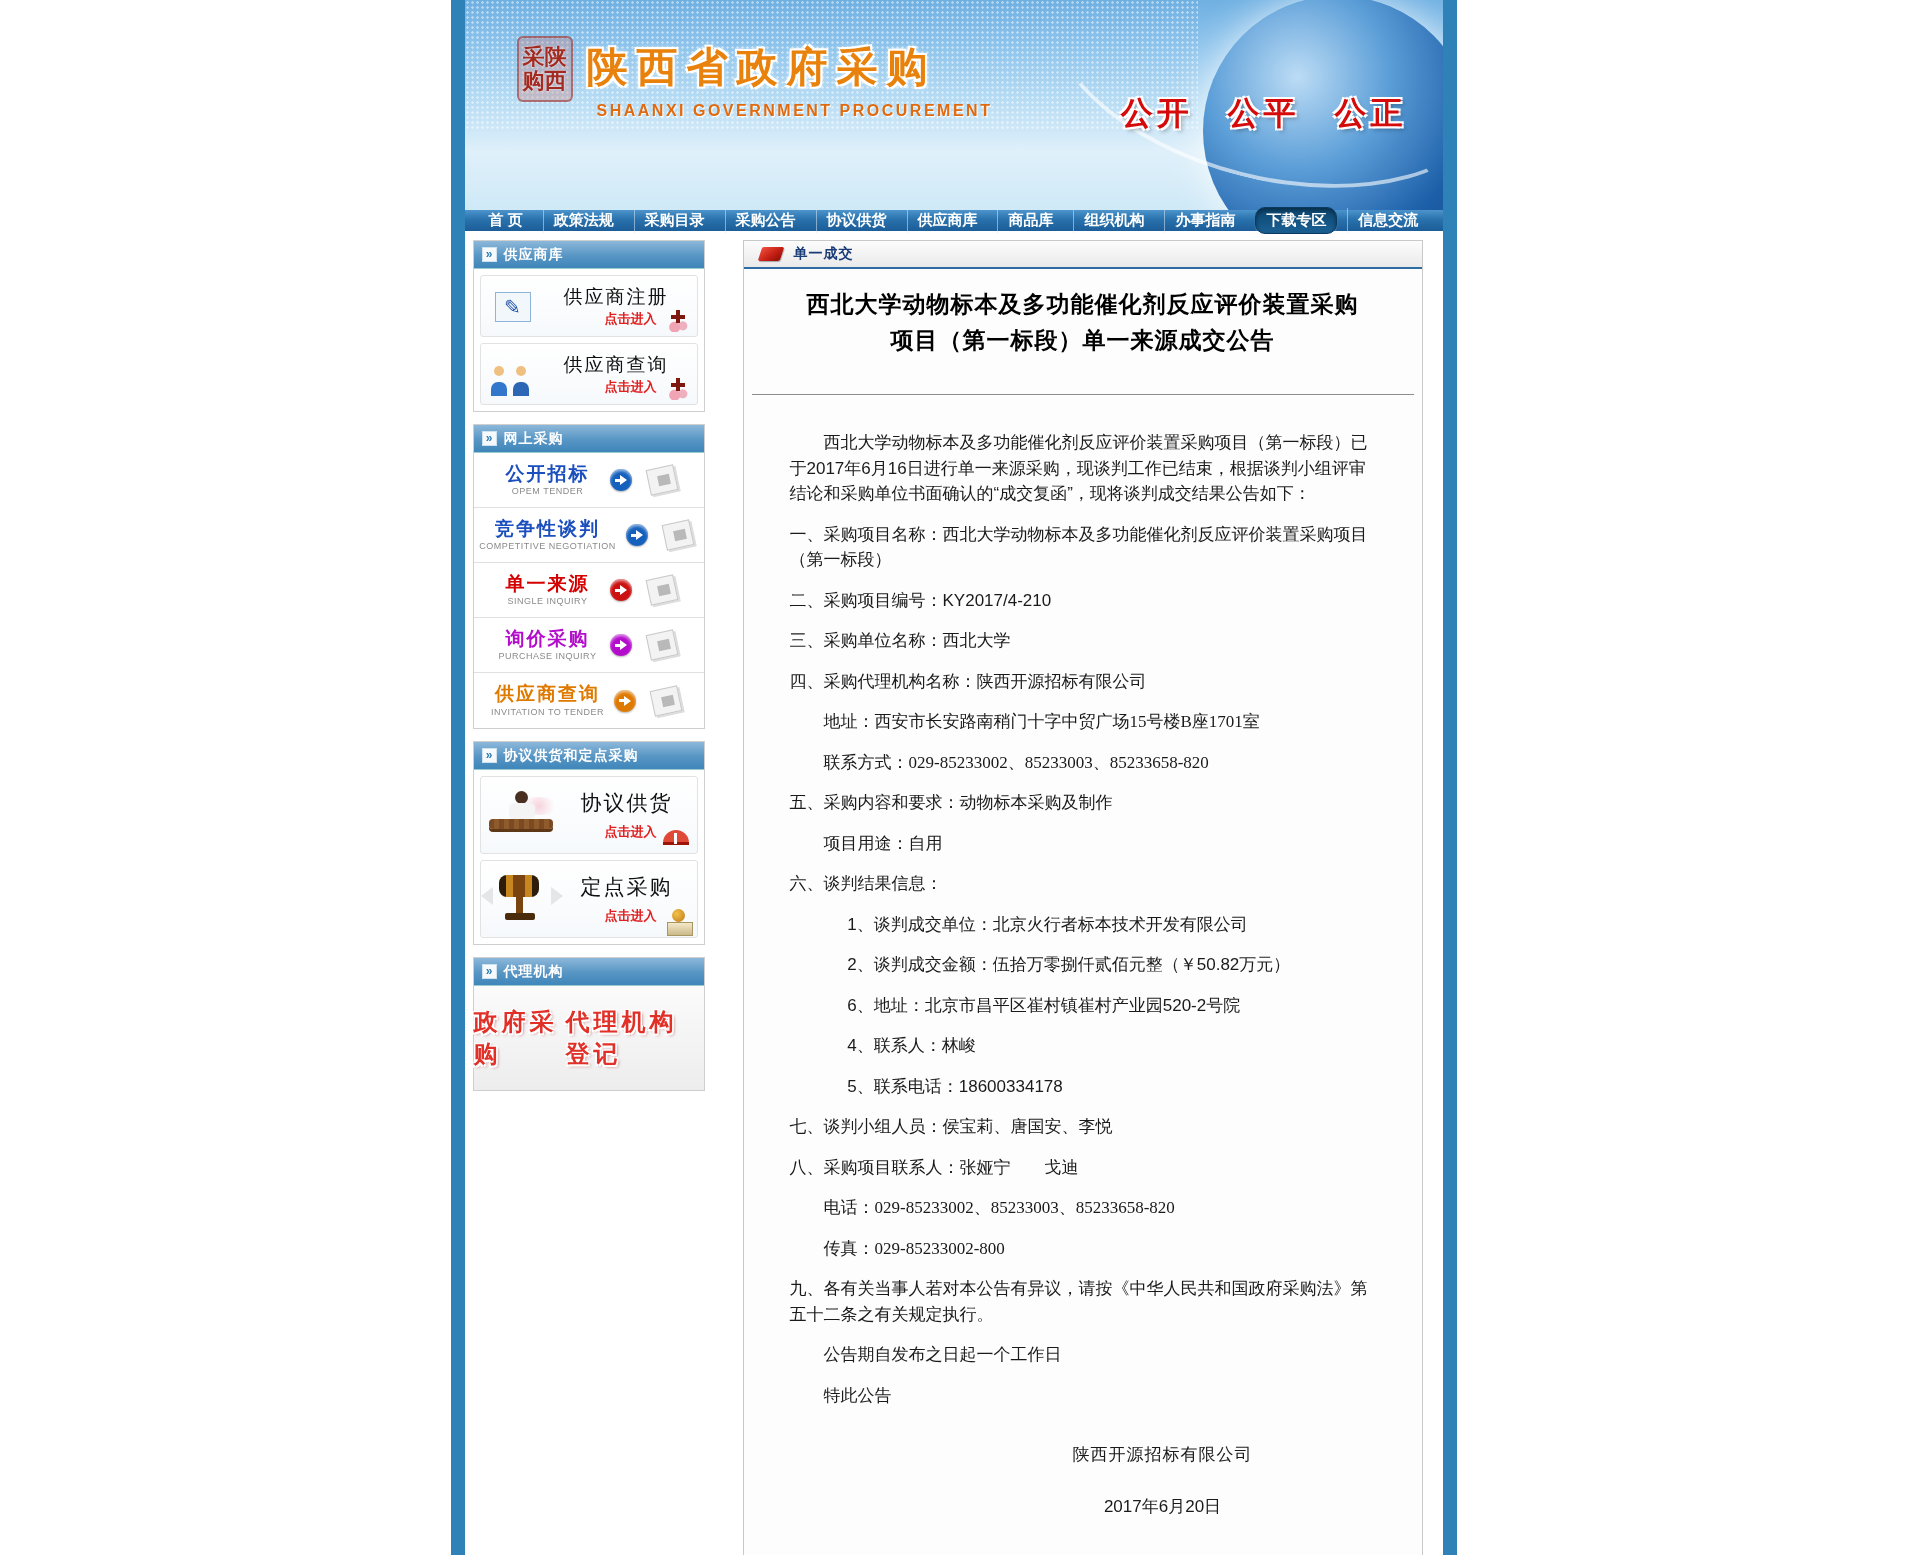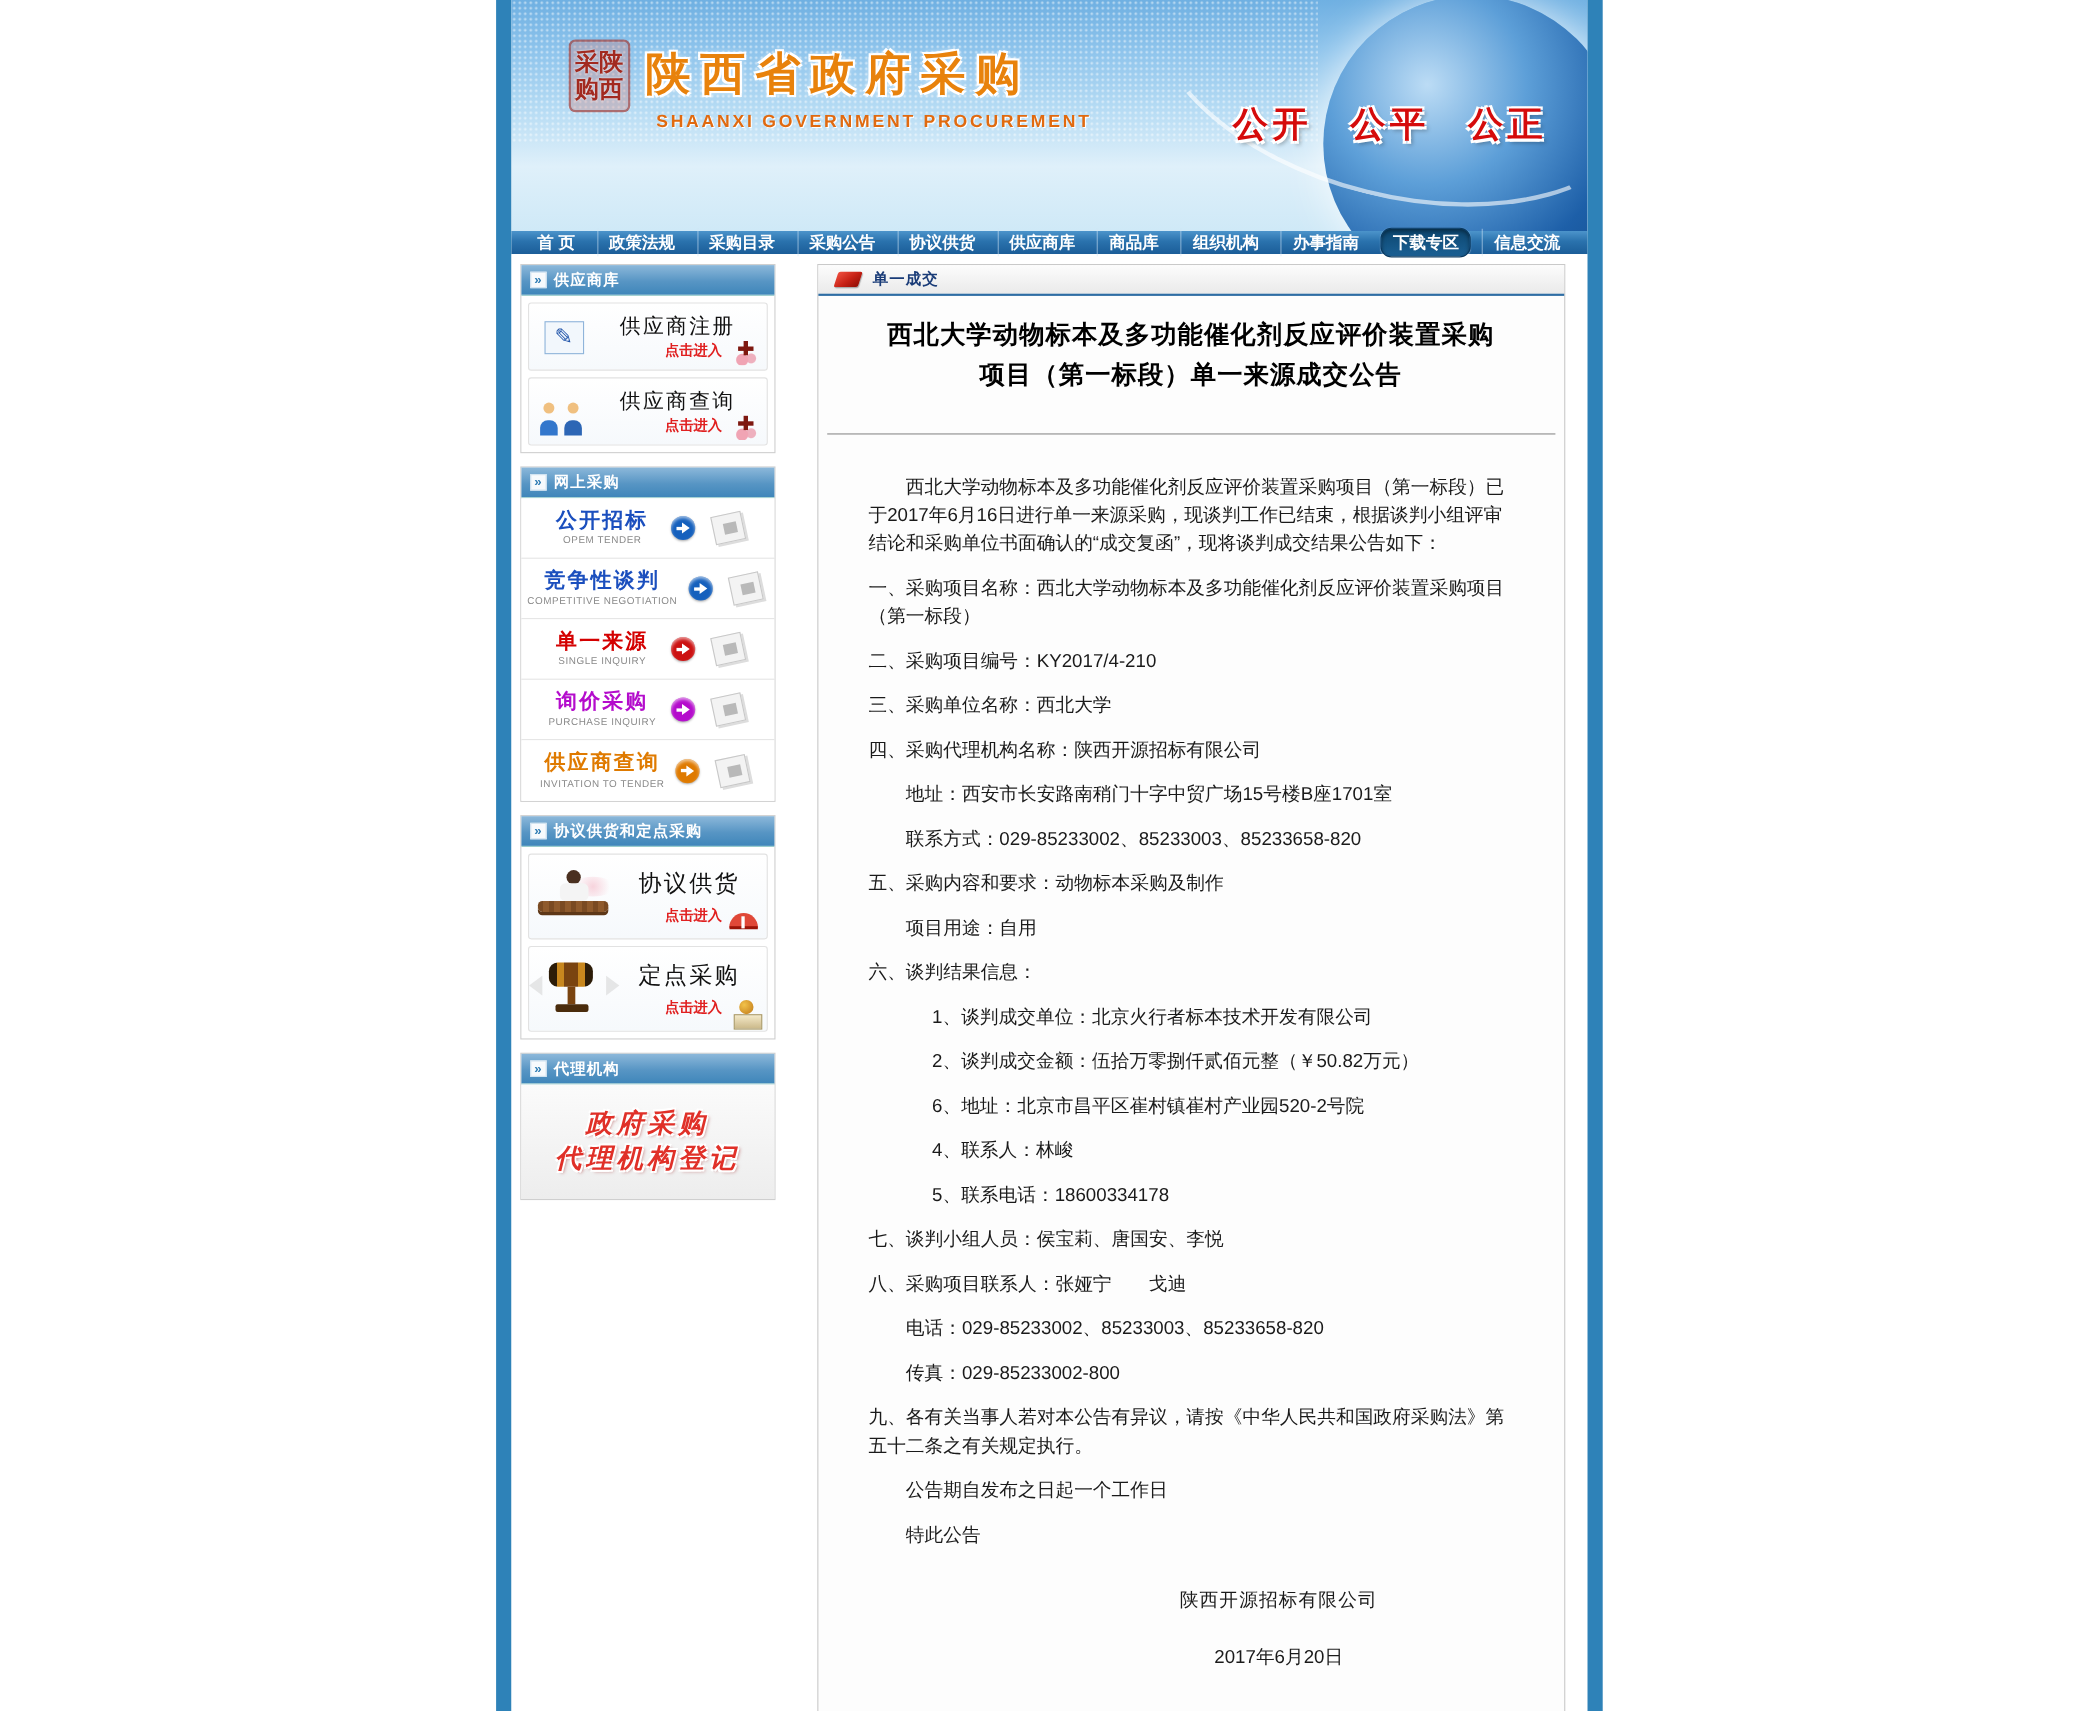--- a/index.html
+++ b/index.html
@@ -123,39 +123,39 @@
     border-top:9px solid transparent; border-bottom:9px solid transparent; opacity:.5; }
   .gavel .garrow1 { left:-10px; border-right:12px solid #cfcfcf; }
   .gavel .garrow2 { right:-12px; border-left:12px solid #cfcfcf; }
   .lion-icon { position:absolute; right:6px; bottom:2px; width:24px; height:26px; }
   .lion-icon::before { content:""; position:absolute; left:5px; top:0; width:13px; height:13px;
     background:radial-gradient(circle at 35% 35%, #f2c24a, #c07818); border-radius:50%; }
   .lion-icon::after { content:""; position:absolute; left:0; top:13px; width:24px; height:12px;
     background:linear-gradient(180deg,#f4e9c8,#cbb98a); border:1px solid #a89660; }
 
   .agency-body { height:104px; background:linear-gradient(180deg,#fbfbfb 0%,#ededed 100%);
-    display:flex; flex-direction:column; align-items:center; justify-content:center; cursor:pointer;font-style:italic; }
+    display:flex; flex-direction:row; align-items:center; justify-content:center; cursor:pointer; }
   .agency-line { font-size:24px; font-weight:bold; color:#e03028; letter-spacing:4px; line-height:1.35;
     text-shadow:1.5px 1.5px 0 #fff,-1.5px -1.5px 0 #fff,1.5px -1.5px 0 #fff,-1.5px 1.5px 0 #fff,2px 2px 3px rgba(150,20,20,.5); }
 
   
   .tag-bar { height:28px; background:linear-gradient(180deg,#fcfcfc 0%,#eaeaea 100%);
     border-bottom:2px solid #2e6da4; display:flex; align-items:center; }
   .flag-icon { width:22px; height:14px; margin:0 12px 0 16px; transform:skewX(-18deg); border-radius:2px;
     background:linear-gradient(135deg,#f05040 0%,#c62014 55%,#8e0e06 100%); box-shadow:1px 1px 1px rgba(0,0,0,.3); }
   .tag-label { font-size:14px; font-weight:bold; color:#1a3c78; letter-spacing:1px; }
 
   .announce-title { padding:18px 60px 6px; text-align:center; font-size:23px; font-weight:bold;
     color:#000; line-height:1.55; letter-spacing:1px; }
   .title-rule { border:none; border-top:1px solid #8c8c8c; margin:30px 8px 16px; }
 
   .article { padding:4px 46px 30px; font-size:17px; color:#1a1a1a; }
   .article p { margin:15px 0; line-height:1.5; }
   p.first { text-indent:2em; }
-  p.ind1 { padding-left:2em; }
+  p.ind1 { padding-left:2em;font-family:Liberation Serif, serif; }
   p.ind2 { padding-left:3.4em; }
   p.sig { text-align:center; margin-top:34px; padding-left:160px; letter-spacing:1px; }
   p.sigdate { text-align:center; margin-top:26px; padding-left:160px; }
 </style>
 </head>
 <body>
 
 <div class="page">
 
   <div class="banner">

